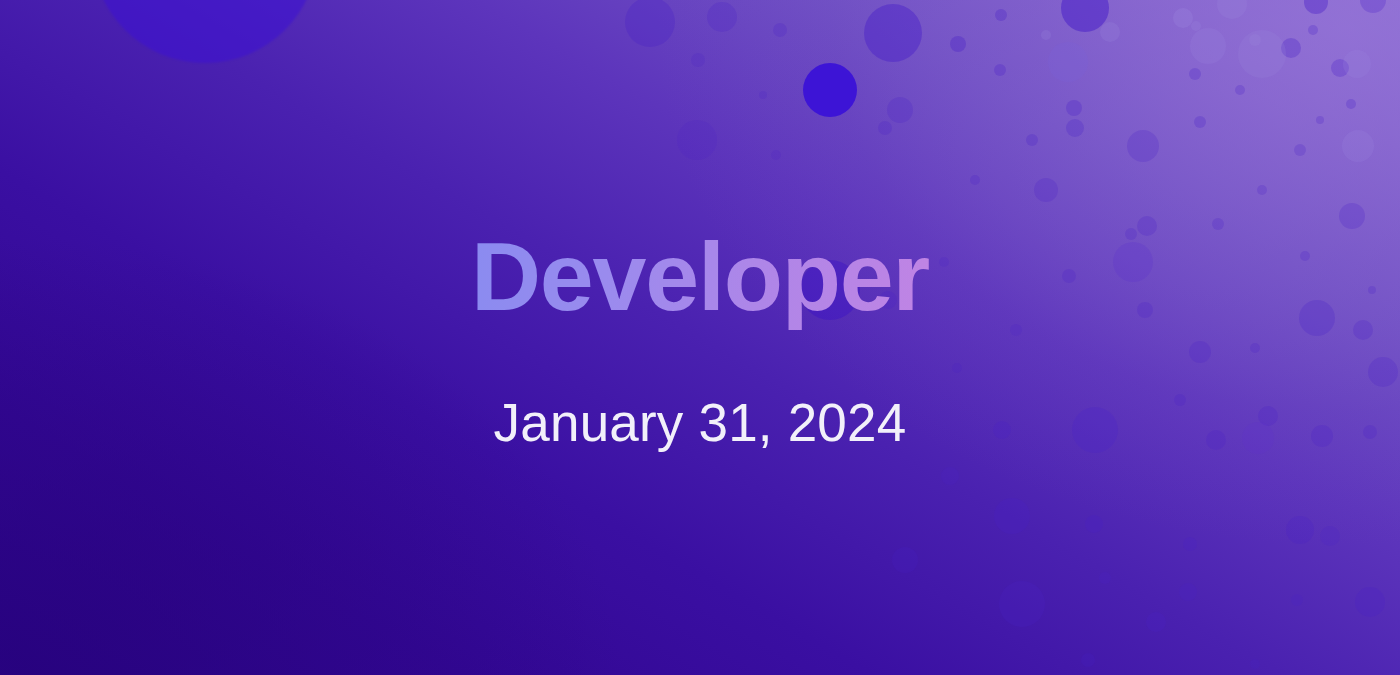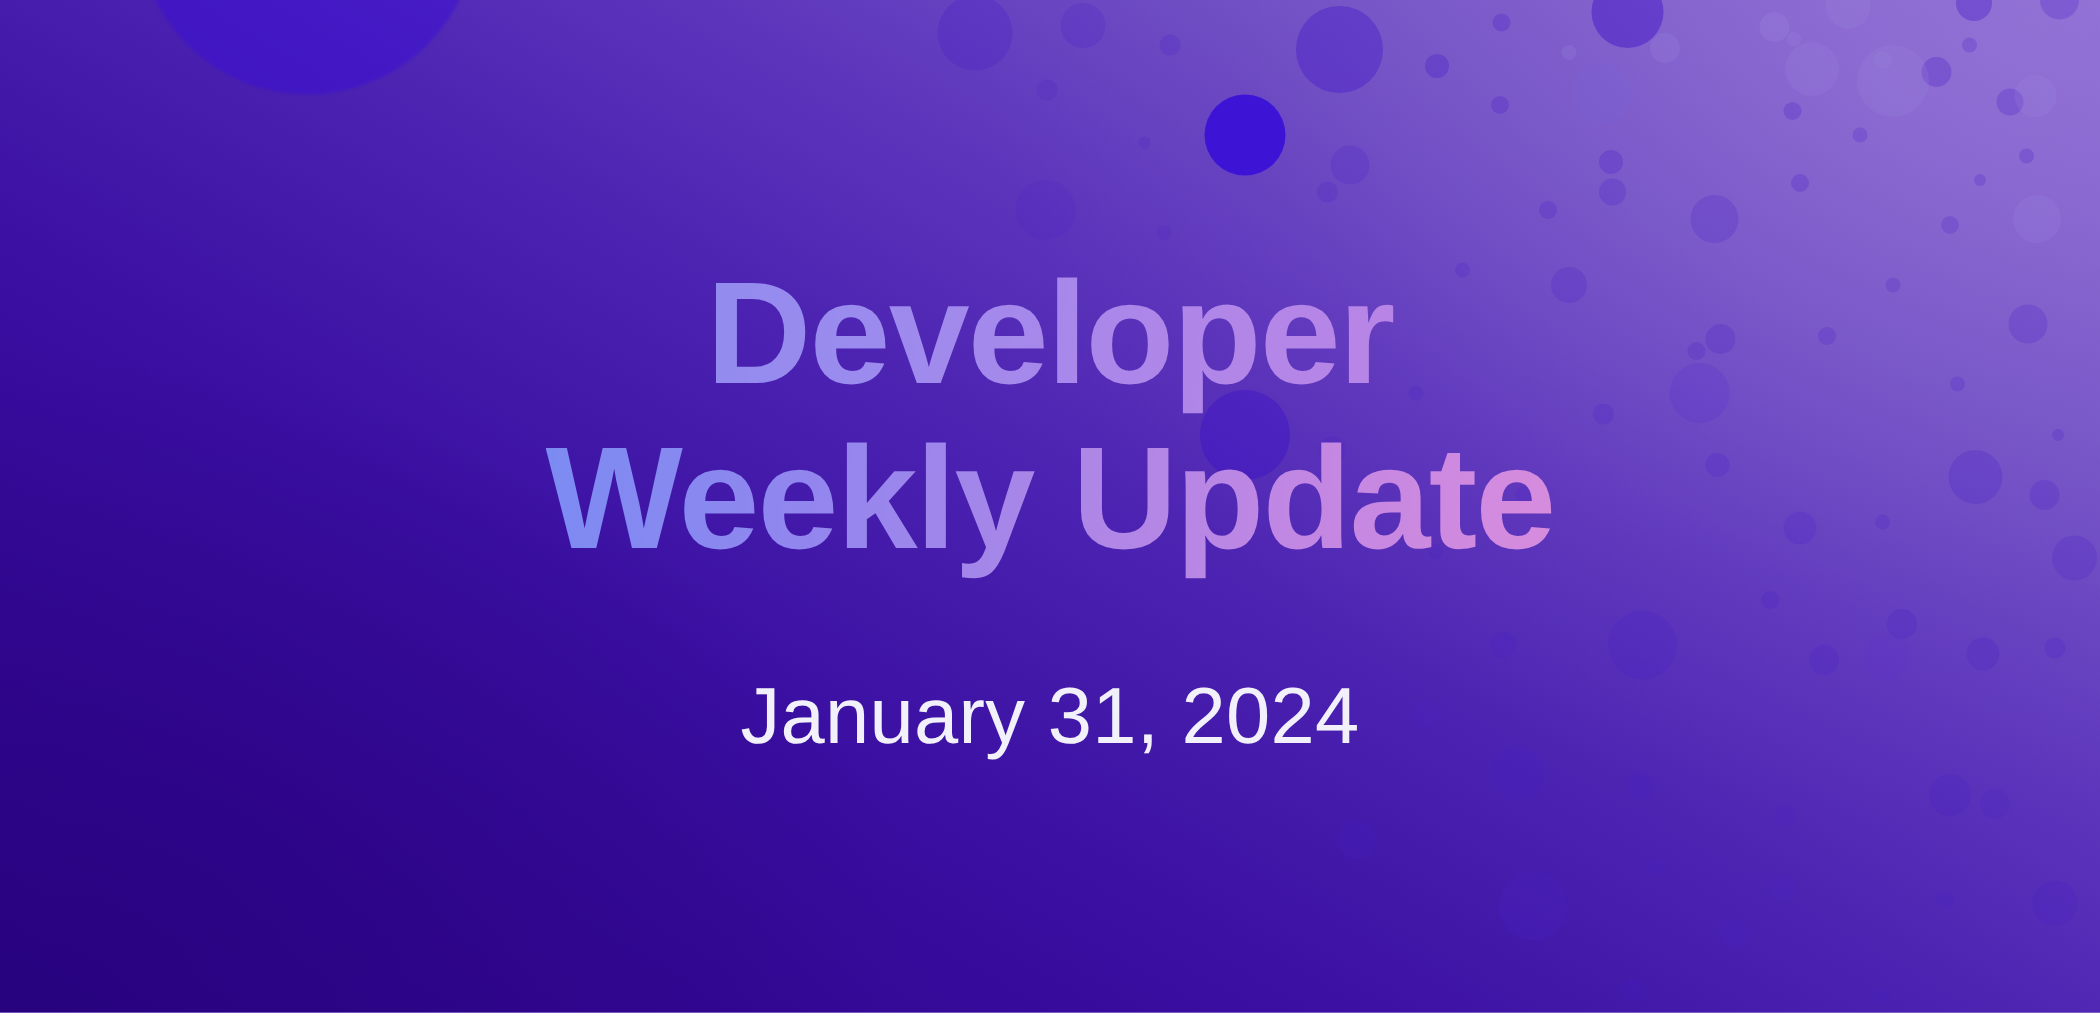--- a/index.html
+++ b/index.html
@@ -218,18 +218,17 @@
       <div class="dot" style="left: 939px; top: 257px; width: 10px; height: 10px; background: rgb(74, 33, 200); opacity: 0.2;"></div>
       <div class="dot" style="left: 1010px; top: 324px; width: 12px; height: 12px; background: rgb(74, 33, 200); opacity: 0.2;"></div>
       <div class="dot" style="left: 952px; top: 363px; width: 10px; height: 10px; background: rgb(74, 33, 200); opacity: 0.18;"></div>
       <div class="dot" style="left: 1238px; top: 30px; width: 48px; height: 48px; background: rgb(155, 133, 222); opacity: 0.2;"></div>
       <div class="dot" style="left: 1034px; top: 178px; width: 24px; height: 24px; background: rgb(74, 33, 200); opacity: 0.22;"></div>
     </div>
 
   <div class="content">
     <h1 class="headline">
       <span class="hl-line hl-line-1">Developer</span>
-      <span class="hl-line hl-line-2">Weekly Update</span>
     </h1>
     <p class="subline">January 31, 2024</p>
   </div>
 
 </div>
 
 </body></html>

